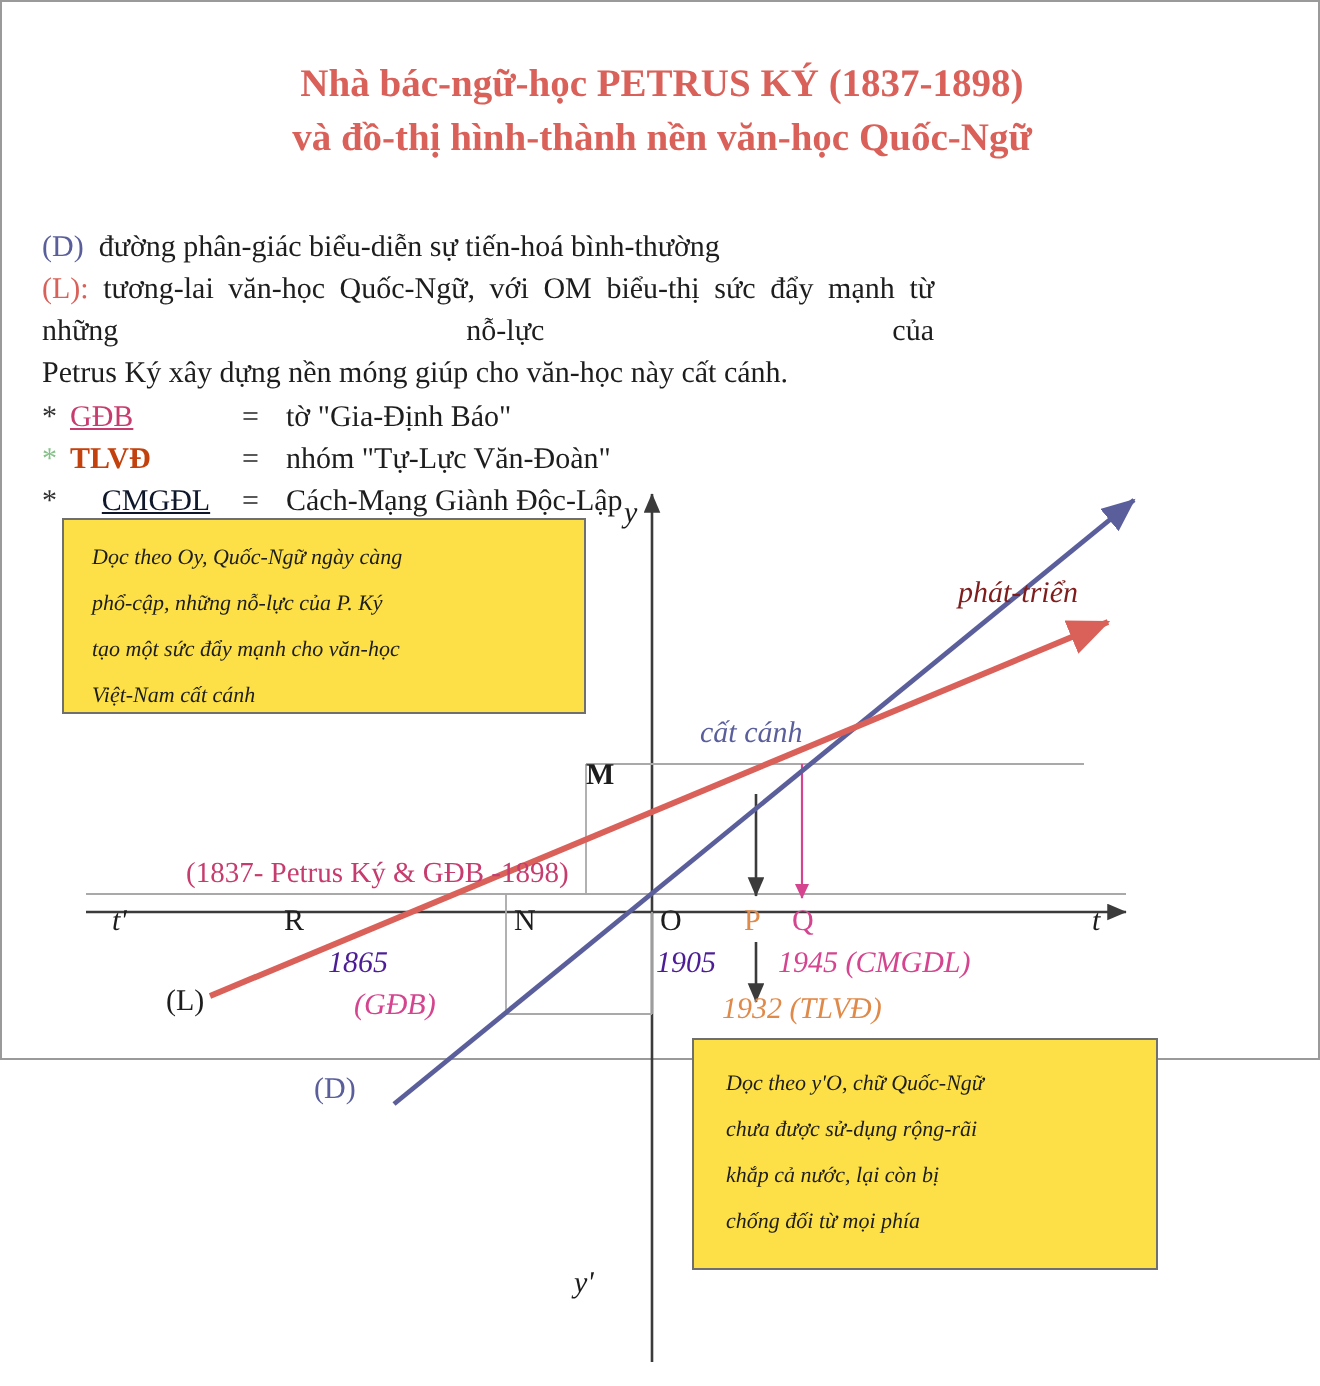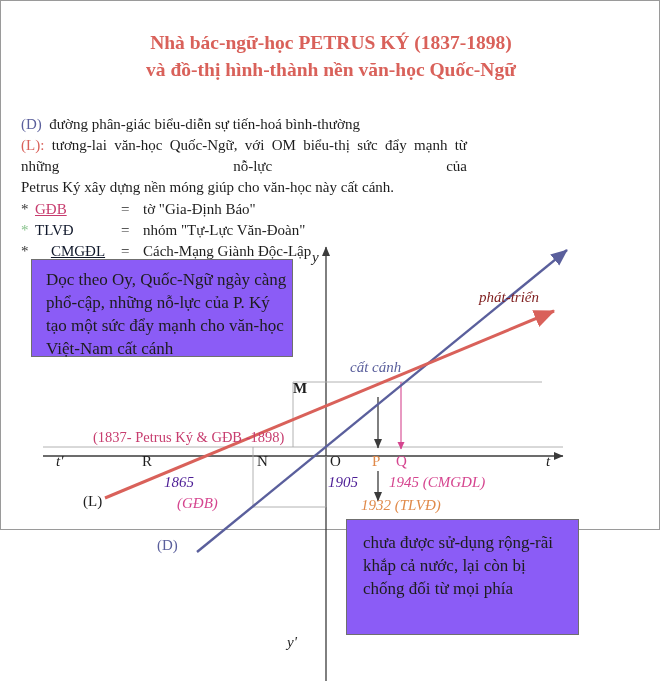--- a/index.html
+++ b/index.html
@@ -16,36 +16,36 @@
   
   .legend{position:absolute;left:20px;top:113px;width:620px;
           font-size:15px;line-height:21px;color:#1d1d1d;}
   .legend .row{white-space:nowrap;}
   .legend .justified{text-align:justify;text-align-last:justify;width:446px;
                      white-space:normal;}
   .tag-D{color:#5a5f9c;}
   .tag-L{color:#d9615a;}
   .star{color:#333;}
   .k-gdb{color:#c73c6e;text-decoration:underline;}
-  .k-tlvd{color:#0f172a;}
+  .k-tlvd{color:#c2410c;font-weight:bold;}
   .k-tlvd-star{color:#86c18a;}
   .k-cmgdl{color:#0f172a;text-decoration:underline;text-align:center;}
   .legend .defs{display:block;margin-top:1px;}
   .legend .defs .line{display:flex;align-items:baseline;}
   .legend .defs .sym{width:14px;}
   .legend .defs .abbr{width:86px;}
   .legend .defs .eq{width:22px;}
 
   
   .chart{position:absolute;left:0;top:0;width:660px;height:693px;}
   .chart svg{position:absolute;left:0;top:0;}
 
   
-  .textbox{position:absolute;border:1px solid #6f6f6f;background:#8b5cf6;
-           font-size:17px;line-height:23px;color:#1d1d1d;}
+  .textbox{position:absolute;border:1px solid #6f6f6f;background:#fde047;
+           font-size:11px;line-height:23px;color:#1d1d1d;font-style:italic;}
   #box-oy{left:30px;top:258px;width:262px;height:98px;padding:8px 0 0 14px;
           box-sizing:border-box;}
   #box-yo{left:345px;top:518px;width:233px;height:116px;padding:11px 0 0 16px;
           box-sizing:border-box;}
   .textbox div{white-space:nowrap;}
 
   
   .lbl{position:absolute;white-space:nowrap;}
   .lbl-axis{font-style:italic;font-size:15px;color:#1d1d1d;}
   .lbl-pt{font-size:15px;color:#1d1d1d;}
@@ -146,20 +146,21 @@
   </div>
 
   <div class="textbox" id="box-oy">
     <div>Dọc theo Oy, Quốc-Ngữ ngày càng</div>
     <div>phổ-cập, những nỗ-lực của P. Ký</div>
     <div>tạo một sức đẩy mạnh cho văn-học</div>
     <div>Việt-Nam cất cánh</div>
   </div>
 
   <div class="textbox" id="box-yo">
+    <div>Dọc theo y'O, chữ Quốc-Ngữ</div>
     <div>chưa được sử-dụng rộng-rãi</div>
     <div>khắp cả nước, lại  còn bị</div>
     <div>chống đối từ mọi phía</div>
   </div>
 
   <div class="lbl lbl-axis" style="left:311px;top:248px;">y</div>
   <div class="lbl lbl-axis" style="left:286px;top:633px;">y'</div>
   <div class="lbl lbl-axis" style="left:545px;top:452px;">t</div>
   <div class="lbl lbl-axis" style="left:55px;top:452px;">t'</div>
 

